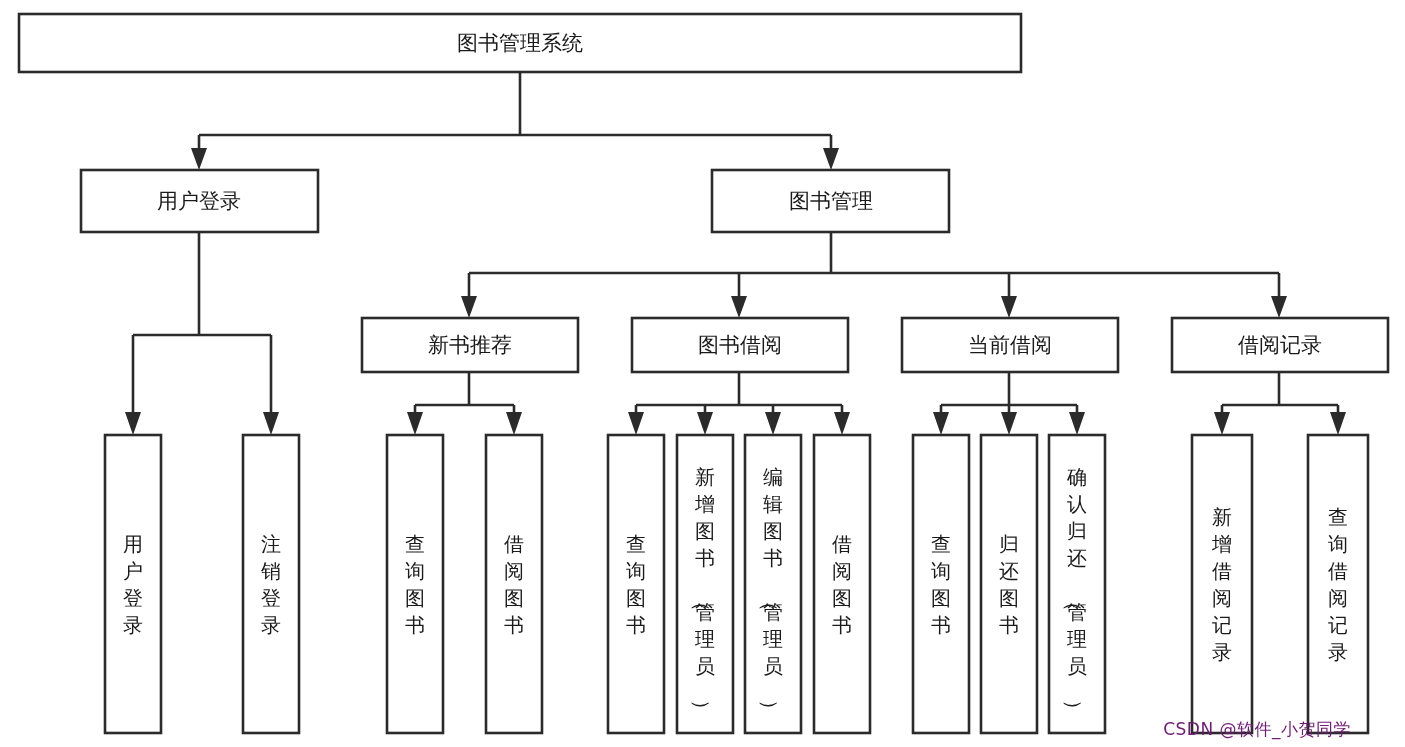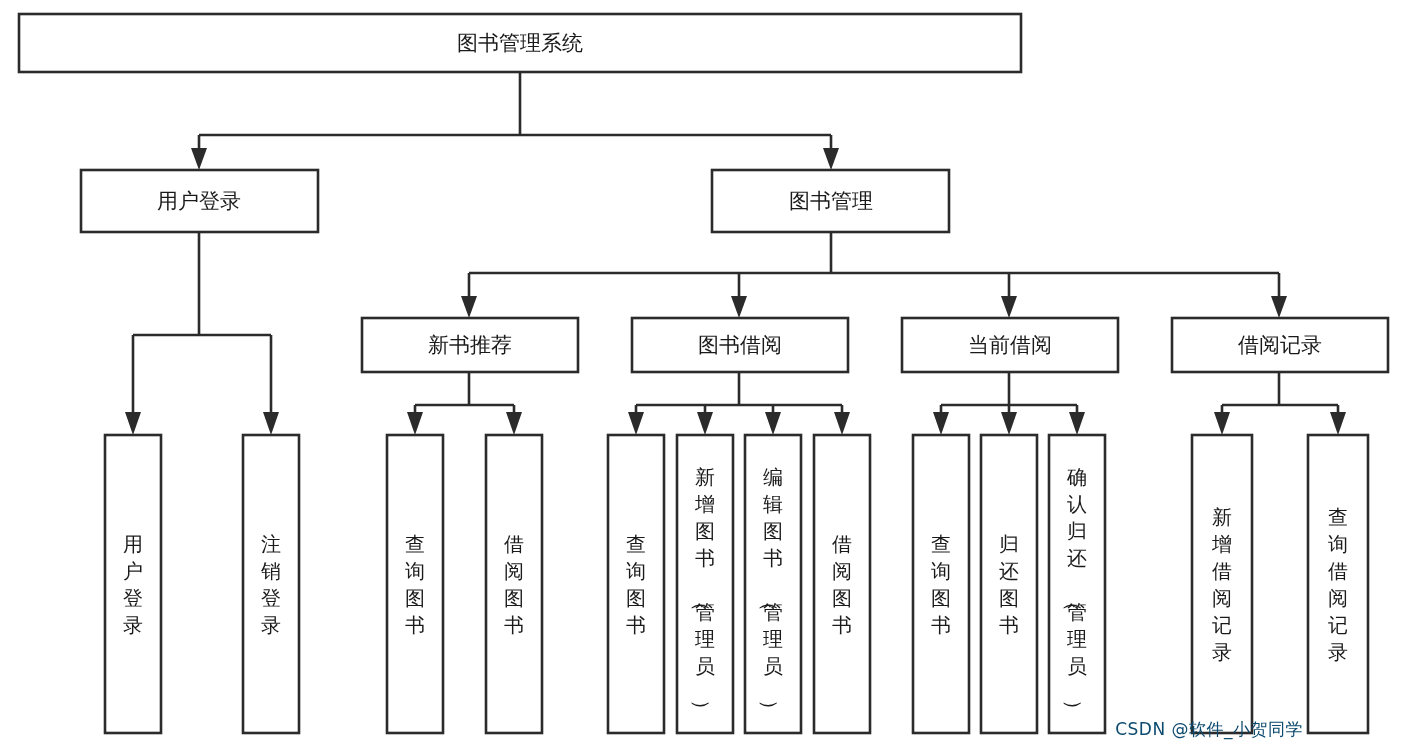--- a/index.html
+++ b/index.html
@@ -12,20 +12,21 @@
     width: 1405px;
     height: 747px;
     overflow: hidden;
     font-family: "DejaVu Sans", "Liberation Sans", sans-serif;
   }
   #diagram-root {
     position: relative;
     width: 1317px;
     height: 747px;
     background: #ffffff;
+    padding-left: 48px;
   }
   svg#tree-svg {
     position: absolute;
     top: 0;
     left: 0;
     width: 1405px;
     height: 747px;
     display: block;
   }
   .node-box {
@@ -55,21 +56,21 @@
   .arrow-head {
     fill: #2b2b2b;
     stroke: none;
   }
   .watermark {
     position: absolute;
     right: 14px;
     bottom: 6px;
     font-family: "DejaVu Sans", "Liberation Sans", sans-serif;
     font-size: 17px;
-    color: #0c4a6e;
+    color: #701a75;
     letter-spacing: 0.5px;
     white-space: nowrap;
     user-select: none;
   }
 </style>
 </head>
 <body>
 
 <div id="diagram-root">
 

